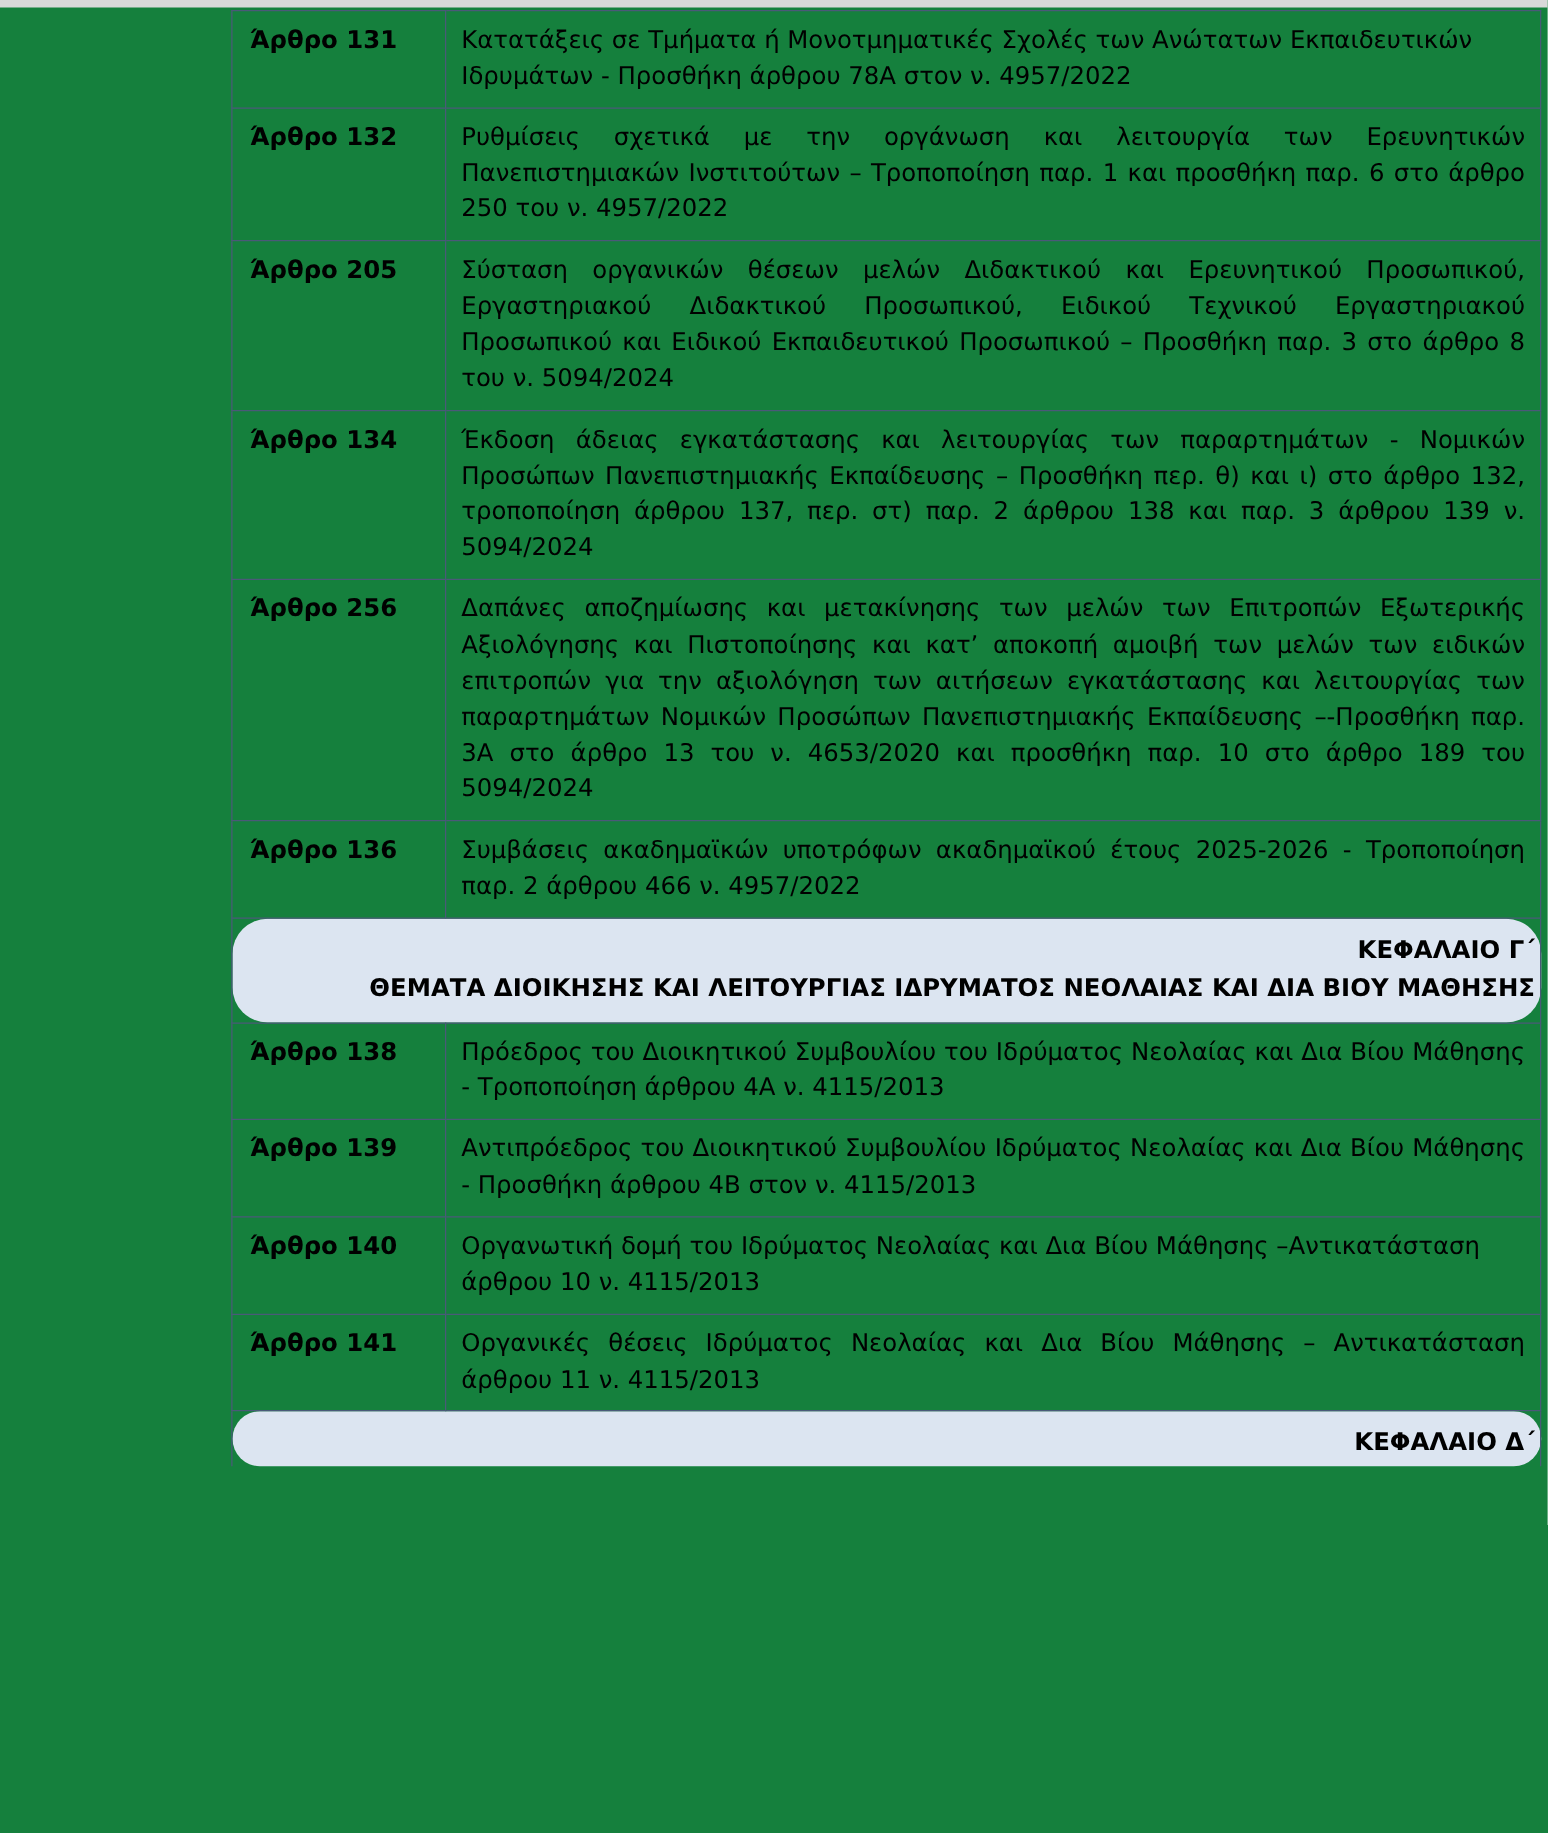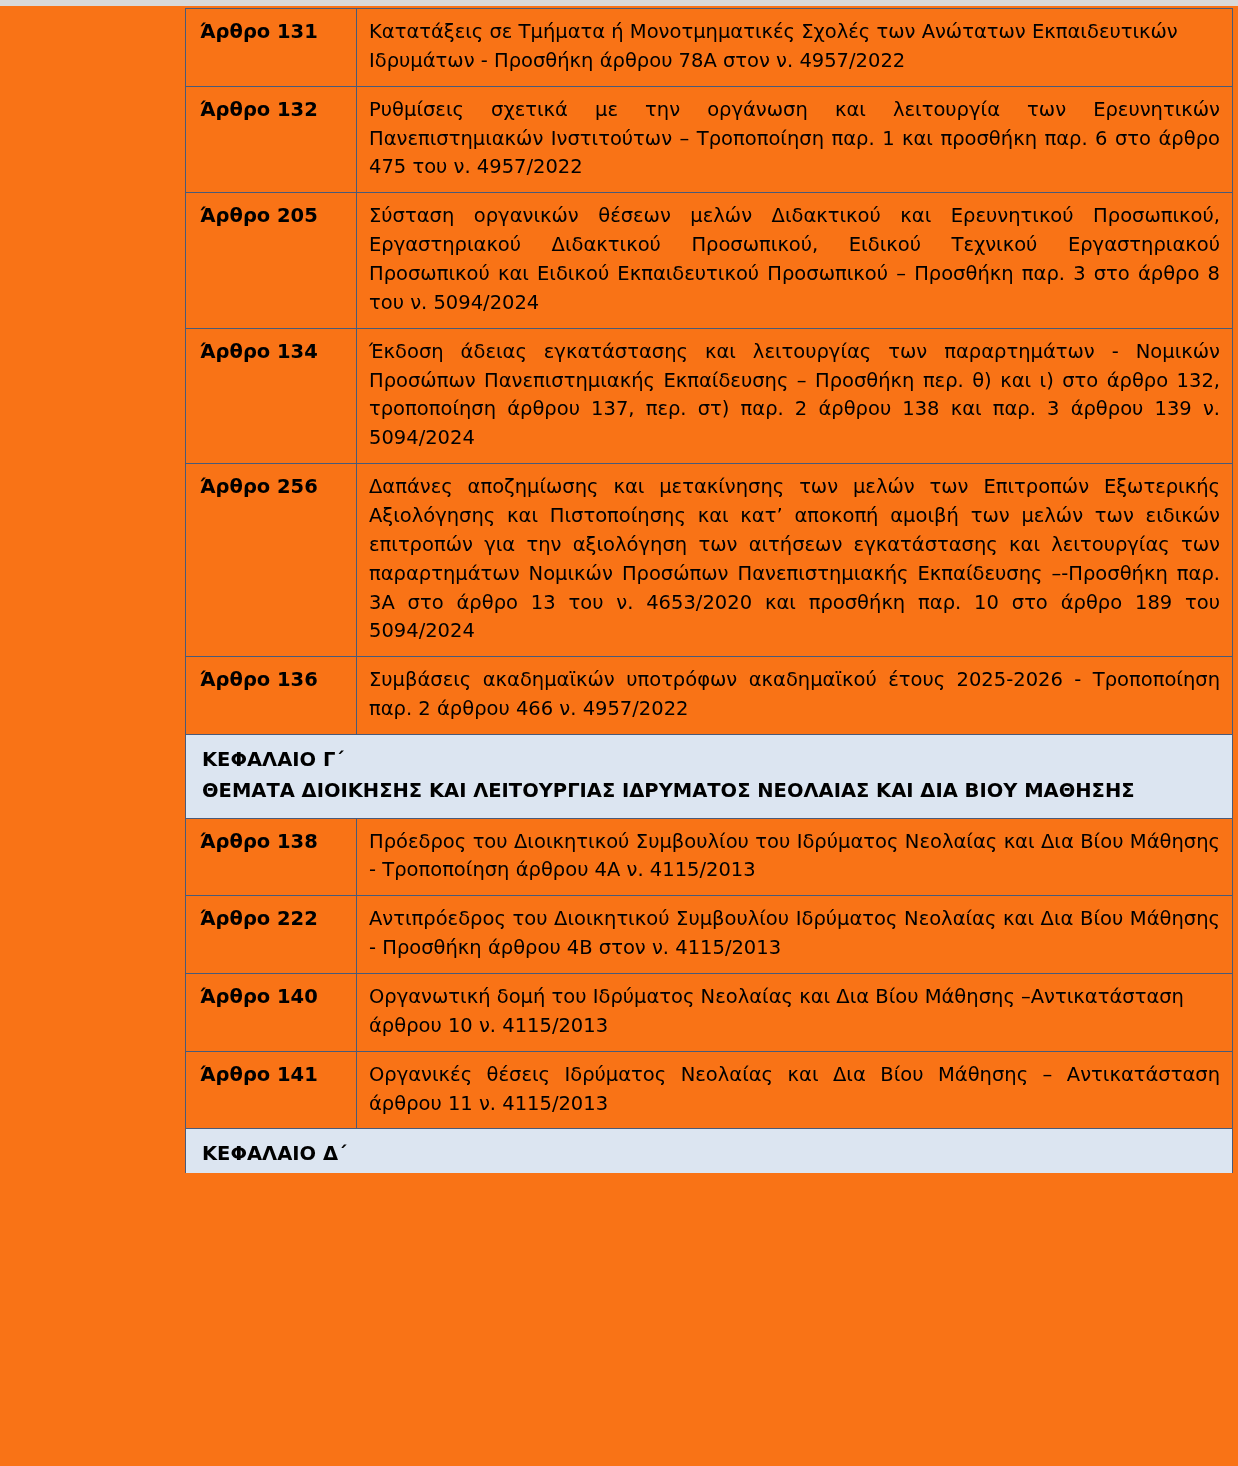--- a/index.html
+++ b/index.html
@@ -12,21 +12,21 @@
     height: 1466px;
     font-family: "DejaVu Sans", sans-serif;
     color: #000000;
     overflow: hidden;
     position: relative;
   }
   .page {
     position: relative;
     width: 1238px;
     height: 1466px;
-    background: #f97316;
+    background: #15803d;
   }
   .top-bar {
     position: absolute;
     top: 0;
     left: 0;
     width: 1238px;
     height: 6px;
     background: #d9d9d9;
   }
   .doc-table {
@@ -54,24 +54,25 @@
   td.art-title {
     text-align: justify;
     text-justify: inter-word;
     hyphens: none;
   }
   td.art-title.left {
     text-align: left;
   }
   tr.chapter td {
     background: #dce5f1;
-    text-align: left;
+    text-align: right;
     font-weight: bold;
     padding: 10px 4px 12px 16px;
     line-height: 1.5;
+    border-radius: 28px;
   }
   .chapter-line1 {
     display: block;
   }
   .chapter-line2 {
     display: block;
     margin-top: 2px;
   }
   tr.chapter-last td {
     border-bottom: none;
@@ -88,21 +89,21 @@
   <table class="doc-table">
     <tbody>
 
       <tr>
         <td class="art-no">Άρθρο 131</td>
         <td class="art-title left" style="text-align: left;">Κατατάξεις σε Τμήματα ή Μονοτμηματικές Σχολές των Ανώτατων Εκπαιδευτικών Ιδρυμάτων - Προσθήκη άρθρου 78Α στον ν. 4957/2022</td>
       </tr>
 
       <tr>
         <td class="art-no">Άρθρο 132</td>
-        <td class="art-title">Ρυθμίσεις σχετικά με την οργάνωση και λειτουργία των Ερευνητικών Πανεπιστημιακών Ινστιτούτων – Τροποποίηση παρ. 1 και προσθήκη παρ. 6 στο άρθρο 475 του ν. 4957/2022</td>
+        <td class="art-title">Ρυθμίσεις σχετικά με την οργάνωση και λειτουργία των Ερευνητικών Πανεπιστημιακών Ινστιτούτων – Τροποποίηση παρ. 1 και προσθήκη παρ. 6 στο άρθρο 250 του ν. 4957/2022</td>
       </tr>
 
       <tr>
         <td class="art-no">Άρθρο 205</td>
         <td class="art-title">Σύσταση οργανικών θέσεων μελών Διδακτικού και Ερευνητικού Προσωπικού, Εργαστηριακού Διδακτικού Προσωπικού, Ειδικού Τεχνικού Εργαστηριακού Προσωπικού και Ειδικού Εκπαιδευτικού Προσωπικού – Προσθήκη παρ. 3 στο άρθρο 8 του ν. 5094/2024</td>
       </tr>
 
       <tr>
         <td class="art-no">Άρθρο 134</td>
         <td class="art-title">Έκδοση άδειας εγκατάστασης και λειτουργίας των παραρτημάτων - Νομικών Προσώπων Πανεπιστημιακής Εκπαίδευσης – Προσθήκη περ. θ) και ι) στο άρθρο 132, τροποποίηση άρθρου 137, περ. στ) παρ. 2 άρθρου 138 και παρ. 3 άρθρου 139 ν. 5094/2024</td>
@@ -125,21 +126,21 @@
         </td>
       </tr>
 
 
       <tr>
         <td class="art-no">Άρθρο 138</td>
         <td class="art-title">Πρόεδρος του Διοικητικού Συμβουλίου του Ιδρύματος Νεολαίας και Δια Βίου Μάθησης - Τροποποίηση άρθρου 4Α ν. 4115/2013</td>
       </tr>
 
       <tr>
-        <td class="art-no">Άρθρο 222</td>
+        <td class="art-no">Άρθρο 139</td>
         <td class="art-title">Αντιπρόεδρος του Διοικητικού Συμβουλίου Ιδρύματος Νεολαίας και Δια Βίου Μάθησης - Προσθήκη άρθρου 4Β στον ν. 4115/2013</td>
       </tr>
 
       <tr>
         <td class="art-no">Άρθρο 140</td>
         <td class="art-title left" style="text-align: left; margin-left: 10px;">Οργανωτική δομή του Ιδρύματος Νεολαίας και Δια Βίου Μάθησης –Αντικατάσταση άρθρου 10 ν. 4115/2013</td>
       </tr>
 
       <tr>
         <td class="art-no">Άρθρο 141</td>

